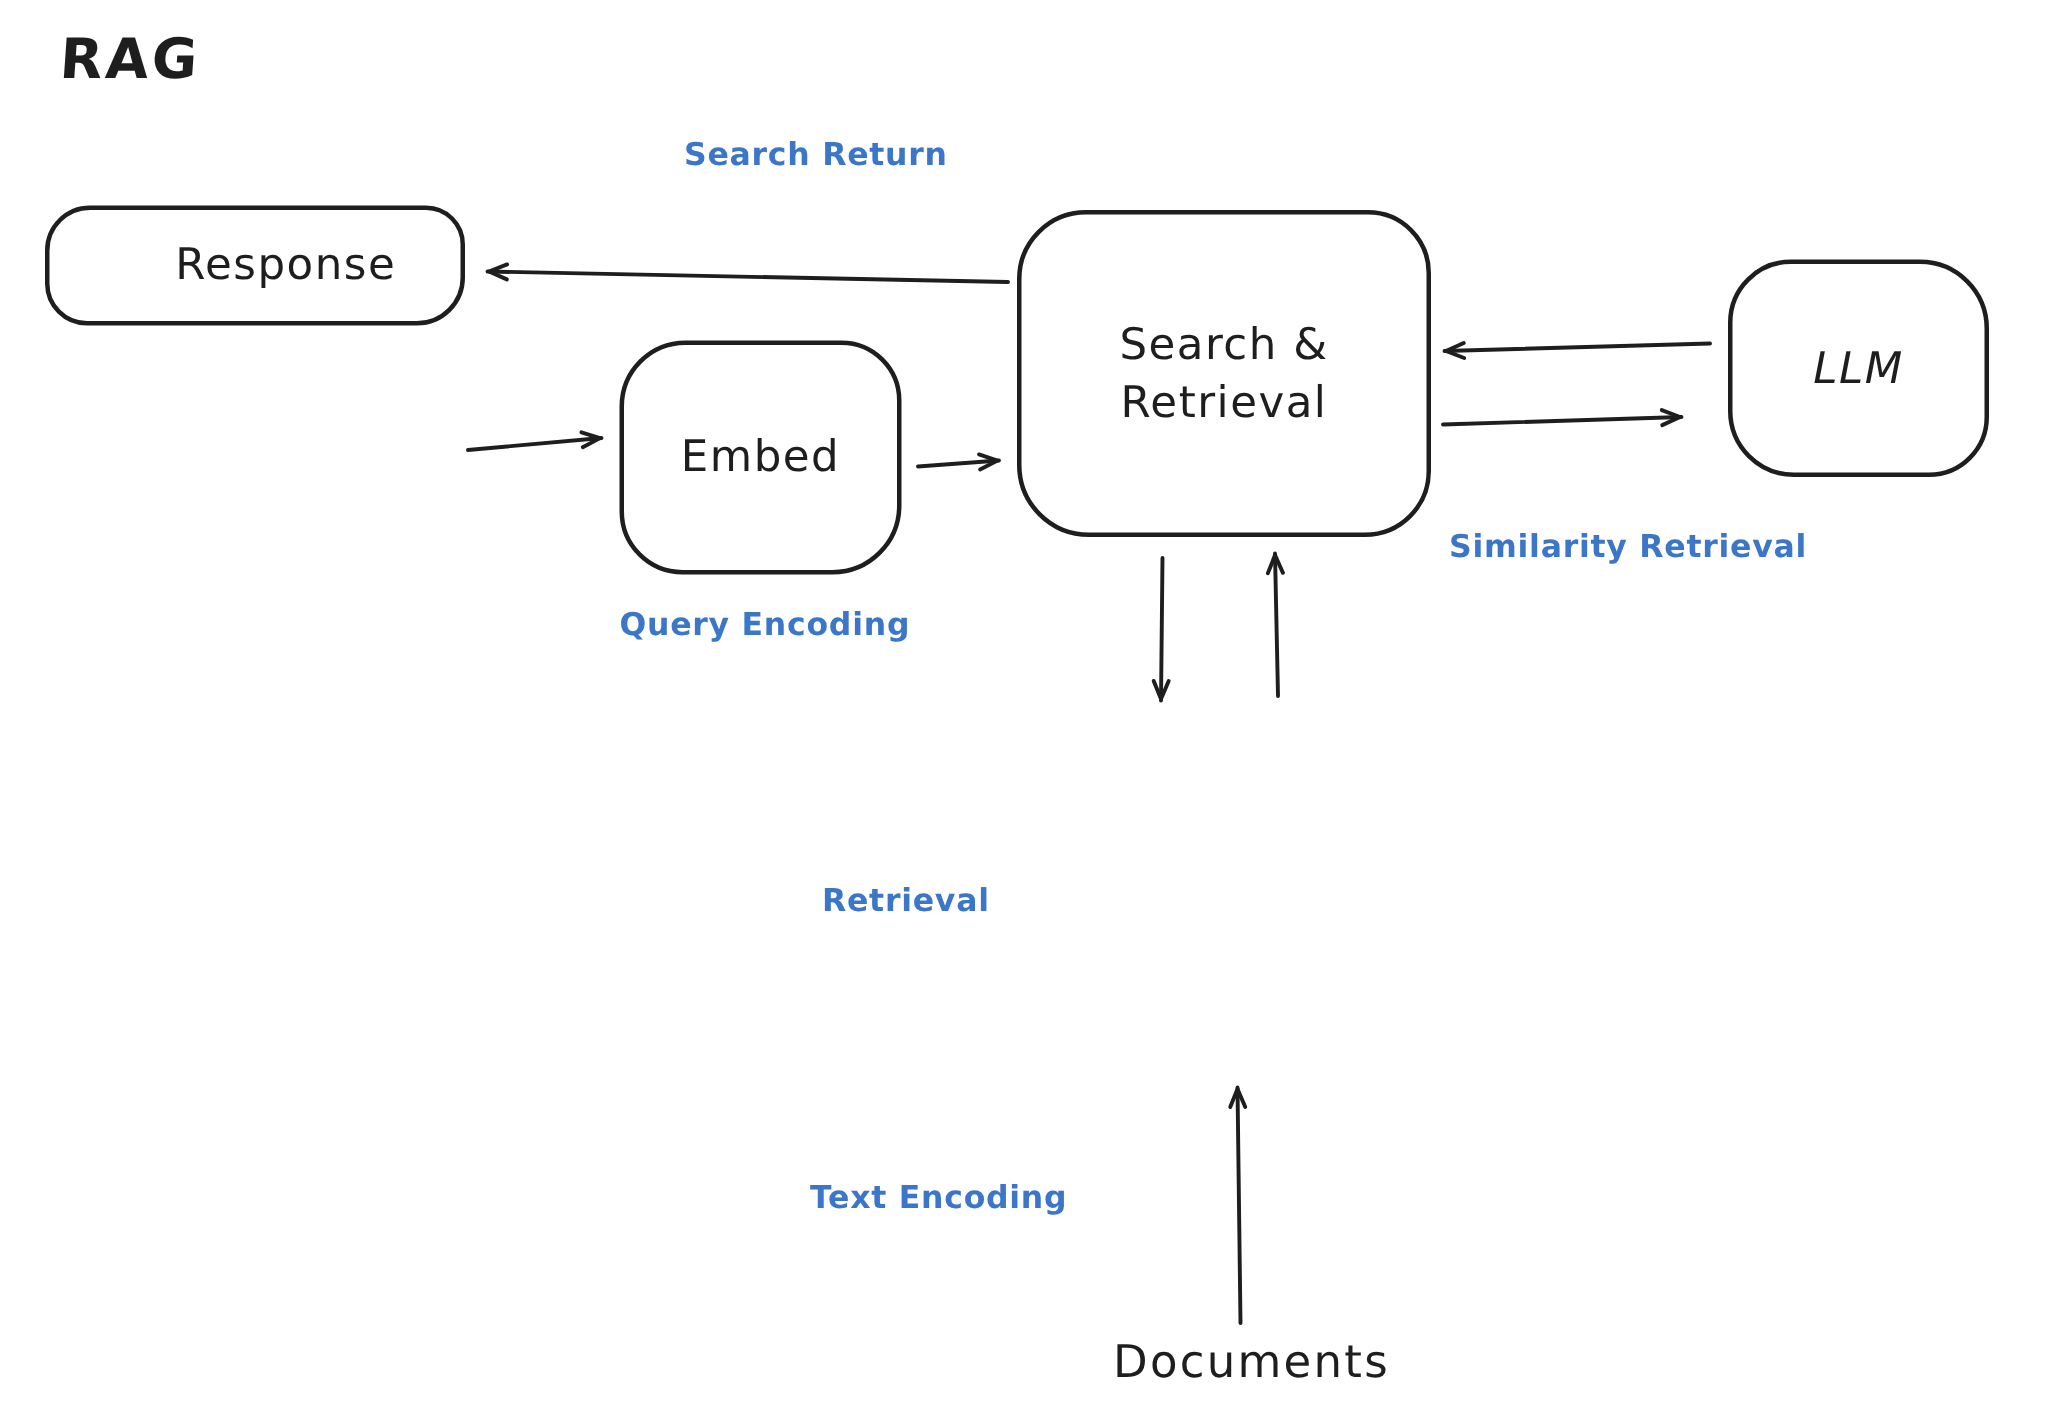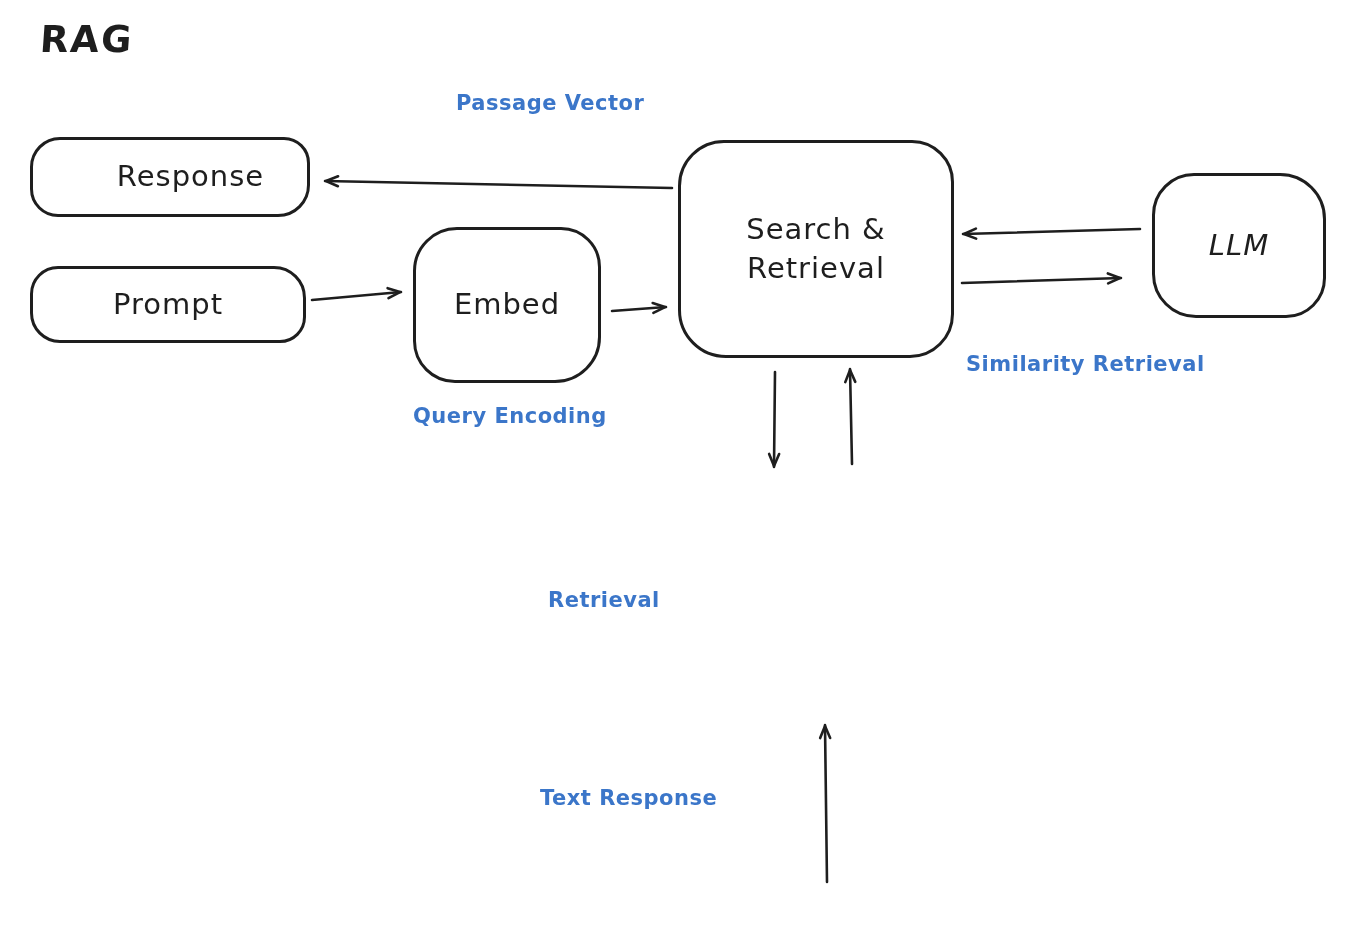--- a/index.html
+++ b/index.html
@@ -81,34 +81,34 @@
       <path d="M 1140 229 L 963 234" marker-end="url(#ah)"></path>
       <path d="M 962 283 L 1121 278" marker-end="url(#ah)"></path>
       <path d="M 775 372 L 774 467" marker-end="url(#ah)"></path>
       <path d="M 852 464 L 850 369" marker-end="url(#ah)"></path>
       <path d="M 827 882 L 825 725" marker-end="url(#ah)"></path>
     </g>
   </svg>
 
   <div class="node node-response">Response</div>
 
-  <div class="node node-prompt">Prompt</div>
 
   <div class="node node-search">Search &amp;
 Retrieval</div>
 
   <div class="node node-embed">Embed</div>
 
   <div class="node node-llm">LLM</div>
 
 
-  <div class="edge-label lbl-passage">Passage Vector</div>
+  <div class="edge-label lbl-passage">Search Return</div>
 
   <div class="edge-label lbl-query">Query Encoding</div>
 
   <div class="edge-label lbl-similarity">Similarity Retrieval</div>
 
   <div class="edge-label lbl-indexing">Retrieval</div>
 
-  <div class="edge-label lbl-text">Text Response</div>
+  <div class="edge-label lbl-text">Text Encoding</div>
 
+  <div class="standalone-label">Documents</div>
 
 </div>
 
 </body></html>

